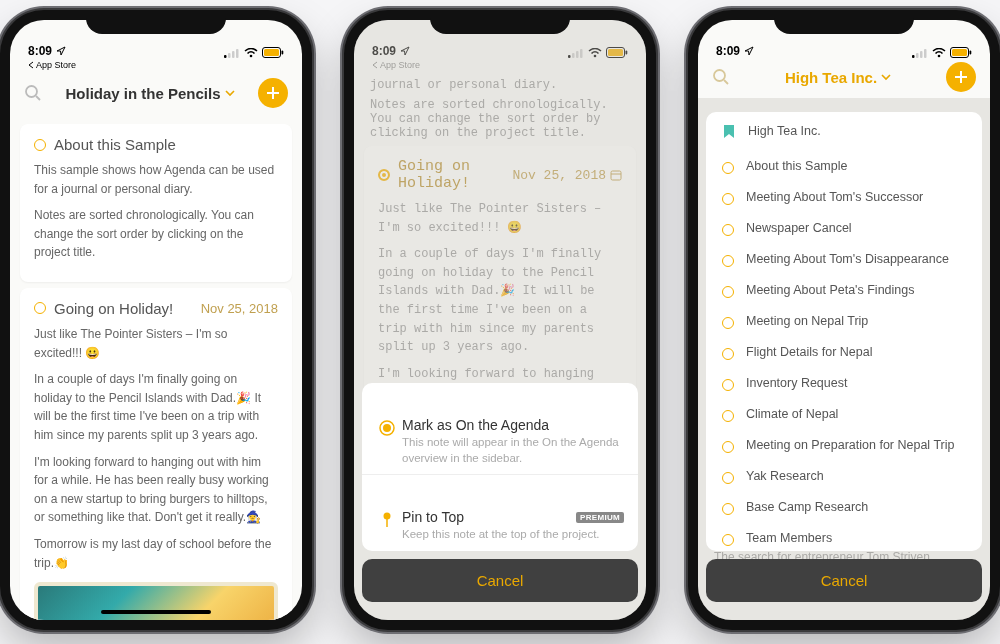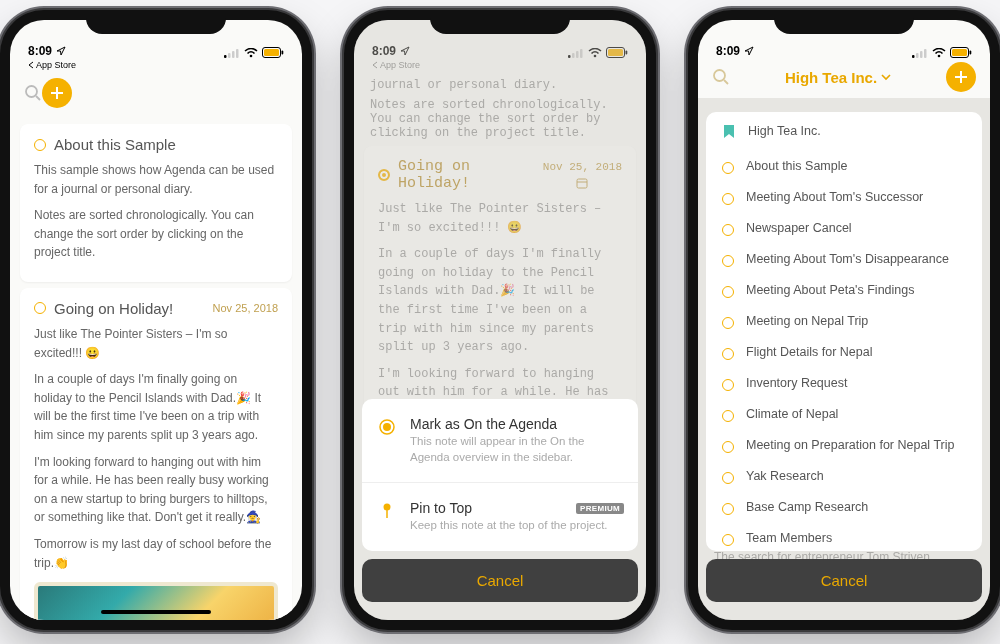--- a/index.html
+++ b/index.html
@@ -120,21 +120,21 @@
     border: 1.5px solid #f5b100;
     border-radius: 50%;
     flex-shrink: 0;
   }
   .bullet.filled {
     background: #f5b100;
     box-shadow: 0 0 0 2px #fff inset, 0 0 0 0 #f5b100;
     border: 2px solid #f5b100;
   }
   .card-title { font-size: 15px; color: #555; font-weight: 500; flex:1;}
-  .card-date { font-size: 11px; color: #bda; color:#c0a050; white-space:nowrap; display:flex; align-items:center; gap:4px;flex-direction:column;}
+  .card-date { font-size: 13px; color: #bda; color:#c0a050; white-space:nowrap; display:flex; align-items:center; gap:4px;}
   .card p {
     font-size: 12px;
     line-height: 1.55;
     color: #666;
     margin: 8px 0;
   }
   .poster {
     margin-top: 10px;
     height: 90px;
     border-radius: 6px;
@@ -169,23 +169,24 @@
     z-index: 60;
   }
   .sheet-block {
     background: #fff;
     border-radius: 10px;
     overflow: hidden;
     margin-bottom: 8px;
   }
   .sheet-item {
     display: flex;
-    gap: 12px;
-    padding: 17px 14px;
+    gap: 4px;
+    padding: 8px 14px;
     border-bottom: 1px solid #eee;
+    margin-top: 26px;
   }
   .sheet-item:last-child { border-bottom: none; }
   .sheet-icon {
     width: 22px; display:flex; justify-content:center; padding-top:2px;
   }
   .sheet-text { flex: 1; }
   .sheet-title { font-size: 14px; color: #333; font-weight: 500; display:flex;align-items:center;gap:6px;}
   .sheet-sub { font-size: 11.5px; color: #aaa; line-height: 1.35; margin-top: 2px; }
   .premium-badge {
     font-size: 8px; background: #888; color:#fff; padding:1px 4px; border-radius:2px; font-weight:700; letter-spacing:.3px;
@@ -273,20 +274,26 @@
       <svg width="6" height="8">
           <path d="M5 1 L1 4 L5 7" fill="none" stroke="#000" stroke-width="1"></path>
         </svg>
       <span>App Store</span>
     </div>
     <div class="header">
       <svg class="search-icon" width="18" height="18" viewBox="0 0 18 18">
           <circle cx="7.5" cy="7.5" r="5.5" fill="none" stroke="#bbb" stroke-width="1.8"></circle>
           <line x1="12" y1="12" x2="16" y2="16" stroke="#bbb" stroke-width="1.8"></line>
         </svg>
+      <div class="header-title">
+        <span>Holiday in the Pencils</span>
+        <svg class="chevron" width="10" height="8">
+            <path d="M1 2 L5 6 L9 2" fill="none" stroke="#e9a800" stroke-width="1.6"></path>
+          </svg>
+      </div>
       <div class="add-btn">
         <svg width="14" height="14">
             <line x1="7" y1="1" x2="7" y2="13" stroke="#fff" stroke-width="2"></line>
             <line x1="1" y1="7" x2="13" y2="7" stroke="#fff" stroke-width="2"></line>
           </svg>
       </div>
     </div>
     <div class="content">
       <div class="card">
         <div class="card-head">

